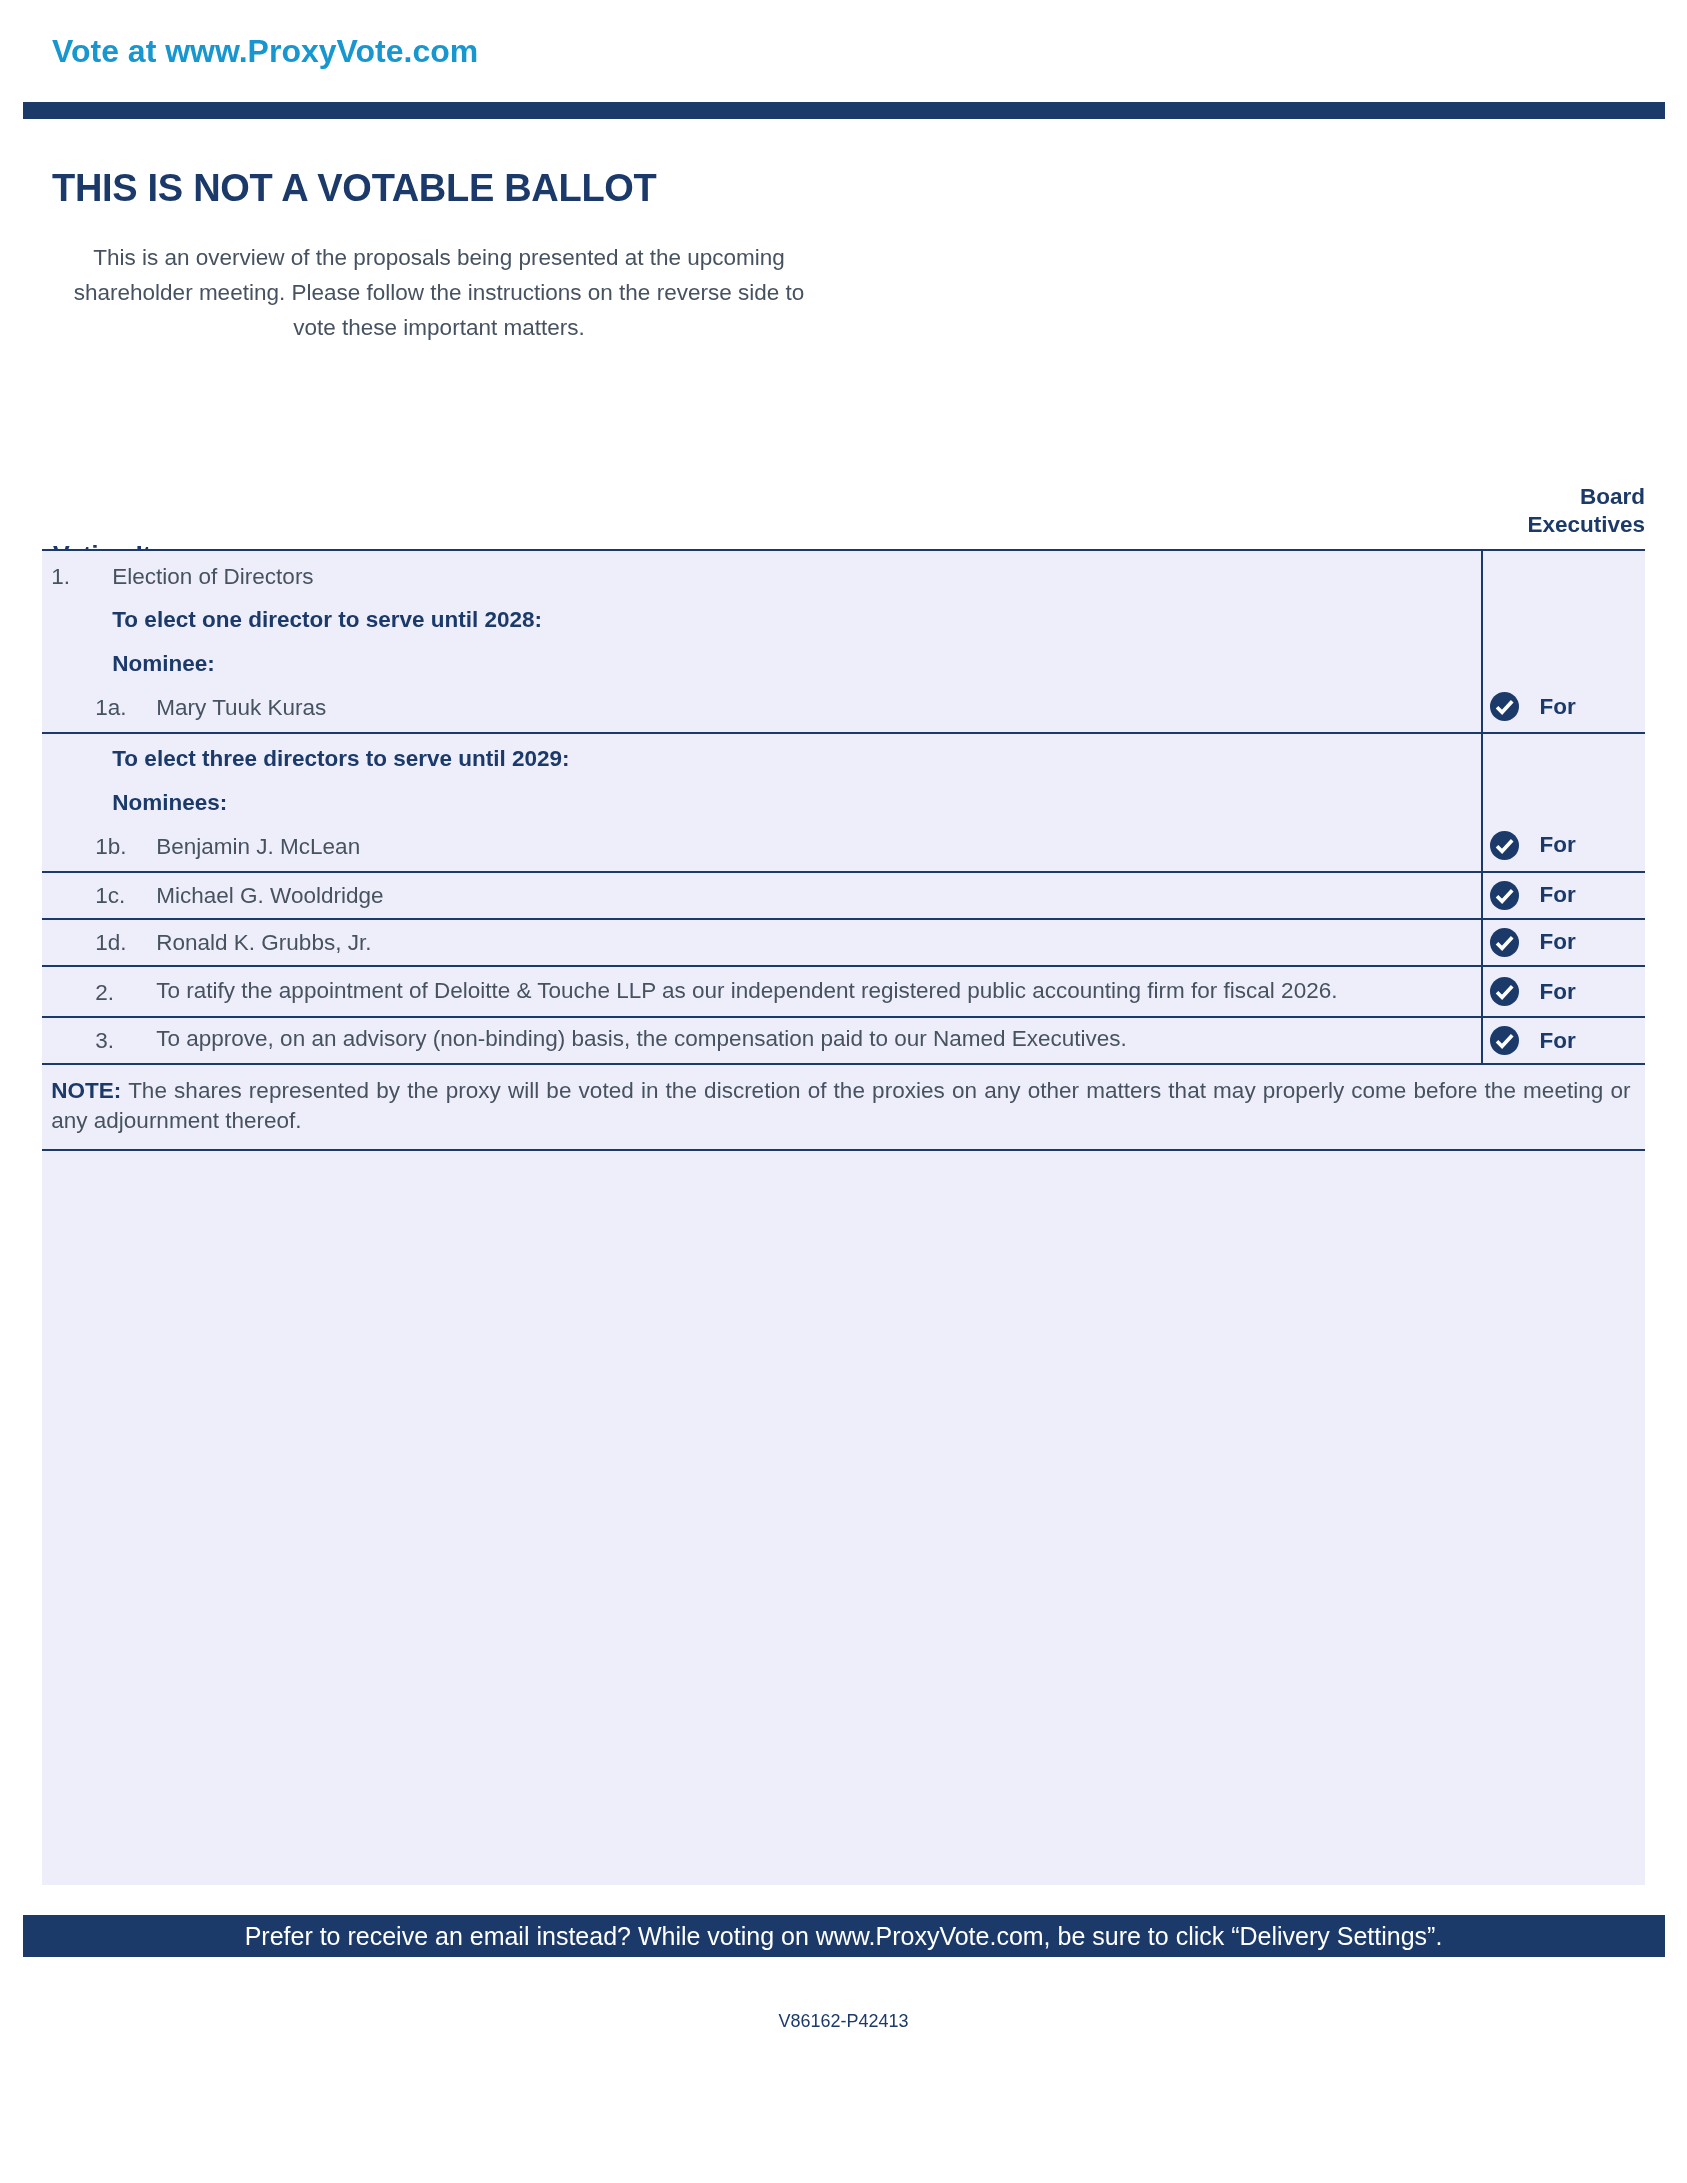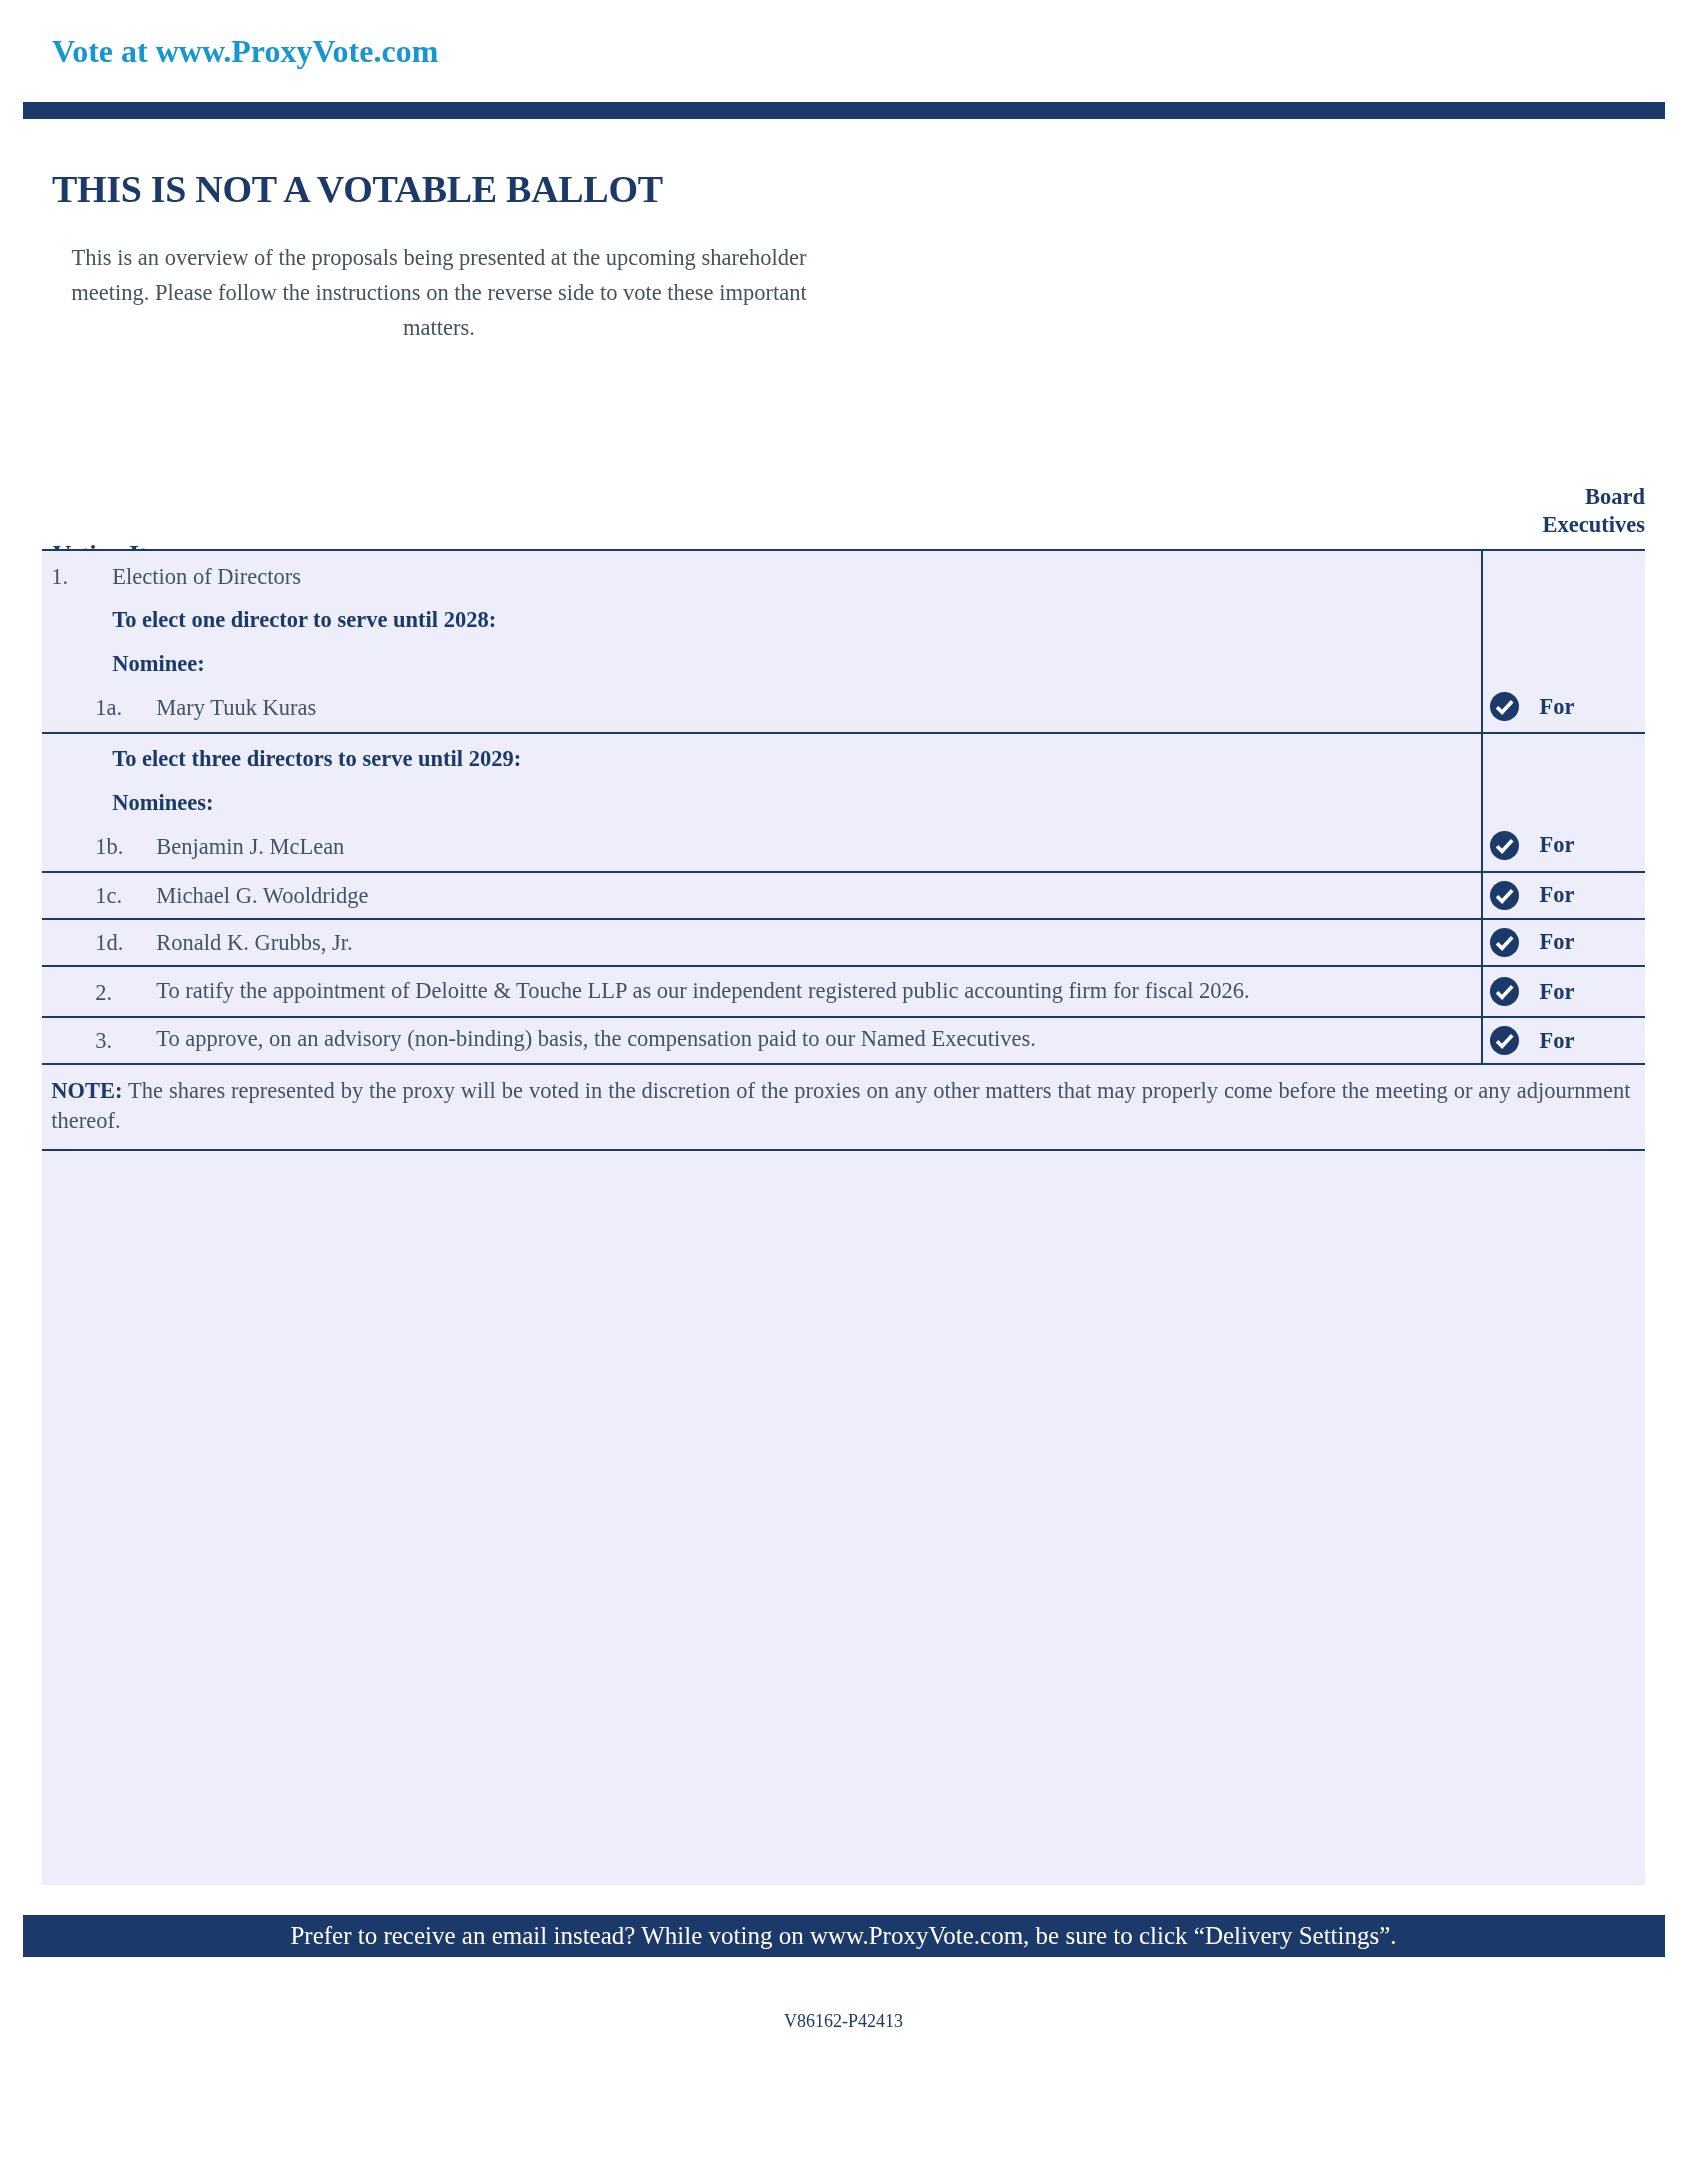--- a/index.html
+++ b/index.html
@@ -3,21 +3,21 @@
 <meta charset="utf-8">
 <style>
   * { margin:0; padding:0; box-sizing:border-box; }
   html,body { background:#ffffff; }
   body {
     width:1687px; height:2183px;
     font-family:"Liberation Sans", sans-serif;
     color:var(--text, #475261);
     position:relative;
   }
-  .page { position:absolute; inset:0; overflow:hidden;font-family:Liberation Serif, serif; }
+  .page { position:absolute; inset:0; overflow:hidden; }
 
   
   .vote-url {
     position:absolute; left:52px; top:33px;
     font-size:32px; font-weight:700; color:var(--cyan, #1796cf);
   }
   .top-bar {
     position:absolute; left:22.5px; right:22.5px; top:102px; height:17px;
     background:var(--navy, #1b3a6a);
   }

